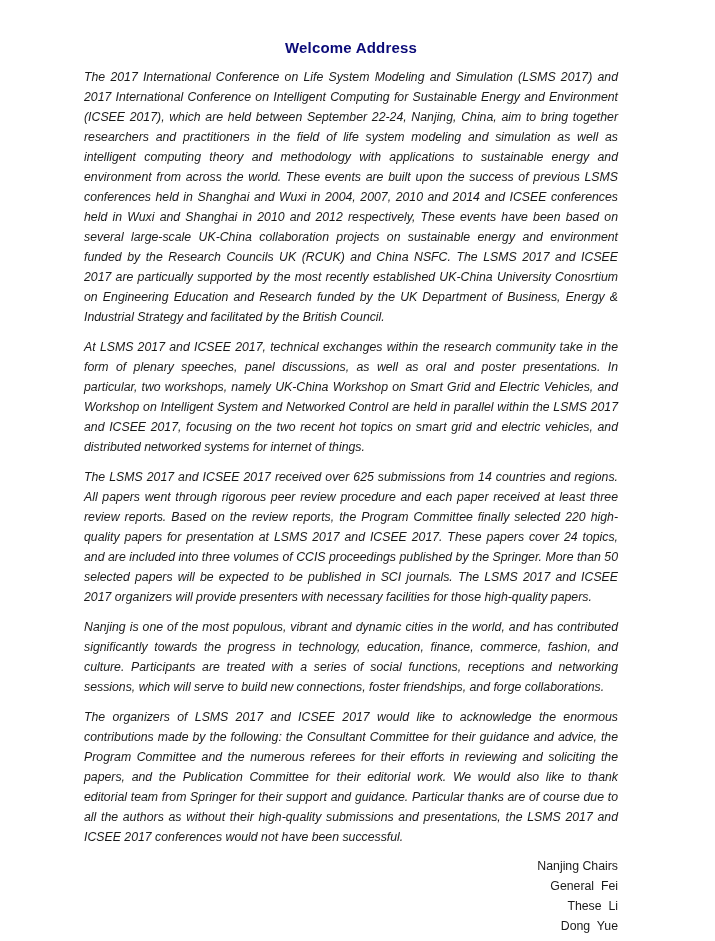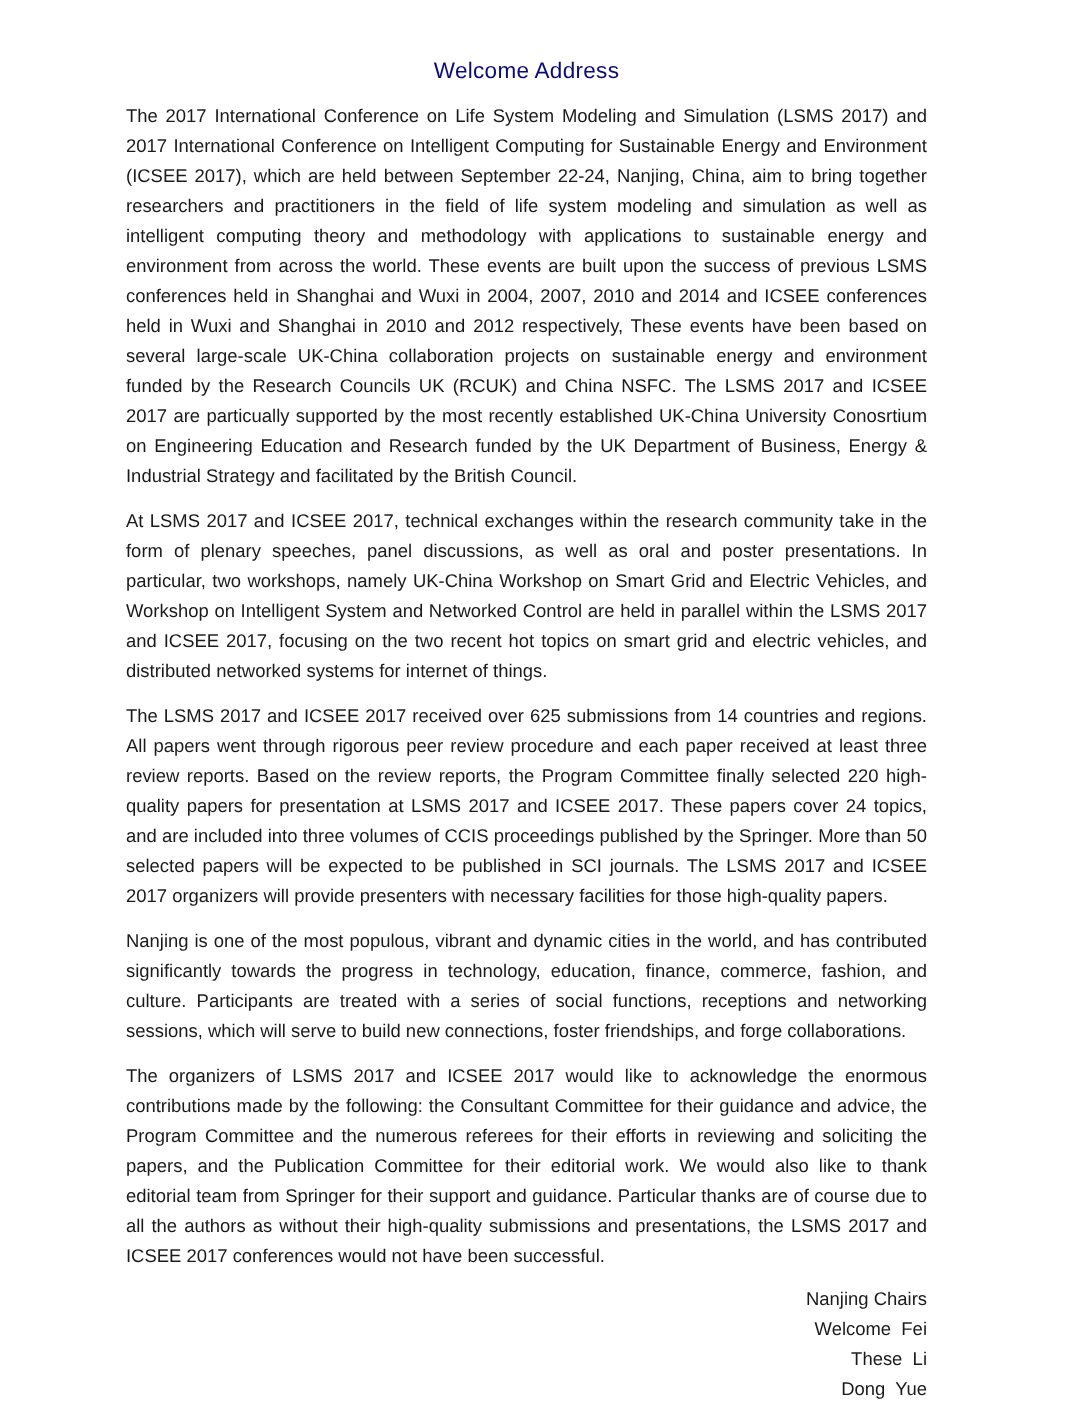--- a/index.html
+++ b/index.html
@@ -16,33 +16,34 @@
       color: #1a1a1a;
     }
     .page {
       position: absolute;
       left: 84px;
       top: 38px;
       width: 534px;
     }
     .title {
       text-align: center;
-      font-weight: normal;
+      font-weight: bold;
       font-size: 15px;
       color: #0a0a78;
       margin: 0 0 9px 0;
       line-height: 20px;
       letter-spacing: 0.2px;
     }
     .para {
       margin: 0 0 10px 0;
       font-size: 12.3px;
       line-height: 20px;
       text-align: justify;
       text-align-last: left;
+      font-style: italic;
     }
     .signature {
       text-align: right;
       font-size: 12.3px;
       line-height: 20px;
       margin-top: -1px;
     }
     .signature div {
       white-space: pre;
     }
@@ -54,17 +55,17 @@
   <h1 class="title">Welcome Address</h1>
 
   <p class="para">The 2017 International Conference on Life System Modeling and Simulation (LSMS 2017) and 2017 International Conference on Intelligent Computing for Sustainable Energy and Environment (ICSEE 2017), which are held between September 22-24, Nanjing, China, aim to bring together researchers and practitioners in the field of life system modeling and simulation as well as intelligent computing theory and methodology with applications to sustainable energy and environment from across the world. These events are built upon the success of previous LSMS conferences held in Shanghai and Wuxi in 2004, 2007, 2010 and 2014 and ICSEE conferences held in Wuxi and Shanghai in 2010 and 2012 respectively, These events have been based on several large-scale UK-China collaboration projects on sustainable energy and environment funded by the Research Councils UK (RCUK) and China NSFC. The LSMS 2017 and ICSEE 2017 are particually supported by the most recently established UK-China University Conosrtium on Engineering Education and Research funded by the UK Department of Business, Energy &amp; Industrial Strategy and facilitated by the British Council.</p>
   <p class="para">At LSMS 2017 and ICSEE 2017, technical exchanges within the research community take in the form of plenary speeches, panel discussions, as well as oral and poster presentations. In particular, two workshops, namely UK-China Workshop on Smart Grid and Electric Vehicles, and Workshop on Intelligent System and Networked Control are held in parallel within the LSMS 2017 and ICSEE 2017, focusing on the two recent hot topics on smart grid and electric vehicles, and distributed networked systems for internet of things.</p>
   <p class="para">The LSMS 2017 and ICSEE 2017 received over 625 submissions from 14 countries and regions. All papers went through rigorous peer review procedure and each paper received at least three review reports. Based on the review reports, the Program Committee finally selected 220 high-quality papers for presentation at LSMS 2017 and ICSEE 2017. These papers cover 24 topics, and are included into three volumes of CCIS proceedings published by the Springer. More than 50 selected papers will be expected to be published in SCI journals. The LSMS 2017 and ICSEE 2017 organizers will provide presenters with necessary facilities for those high-quality papers.</p>
   <p class="para">Nanjing is one of the most populous, vibrant and dynamic cities in the world, and has contributed significantly towards the progress in technology, education, finance, commerce, fashion, and culture. Participants are treated with a series of social functions, receptions and networking sessions, which will serve to build new connections, foster friendships, and forge collaborations.</p>
   <p class="para">The organizers of LSMS 2017 and ICSEE 2017 would like to acknowledge the enormous contributions made by the following: the Consultant Committee for their guidance and advice, the Program Committee and the numerous referees for their efforts in reviewing and soliciting the papers, and the Publication Committee for their editorial work. We would also like to thank editorial team from Springer for their support and guidance. Particular thanks are of course due to all the authors as without their high-quality submissions and presentations, the LSMS 2017 and ICSEE 2017 conferences would not have been successful.</p>
 
   <div class="signature">
     <div>Nanjing Chairs</div>
-    <div>Welcome  Fei</div>
+    <div>General  Fei</div>
     <div>These  Li</div>
     <div>Dong  Yue</div>
   </div>
 </div>
 
 </body></html>

